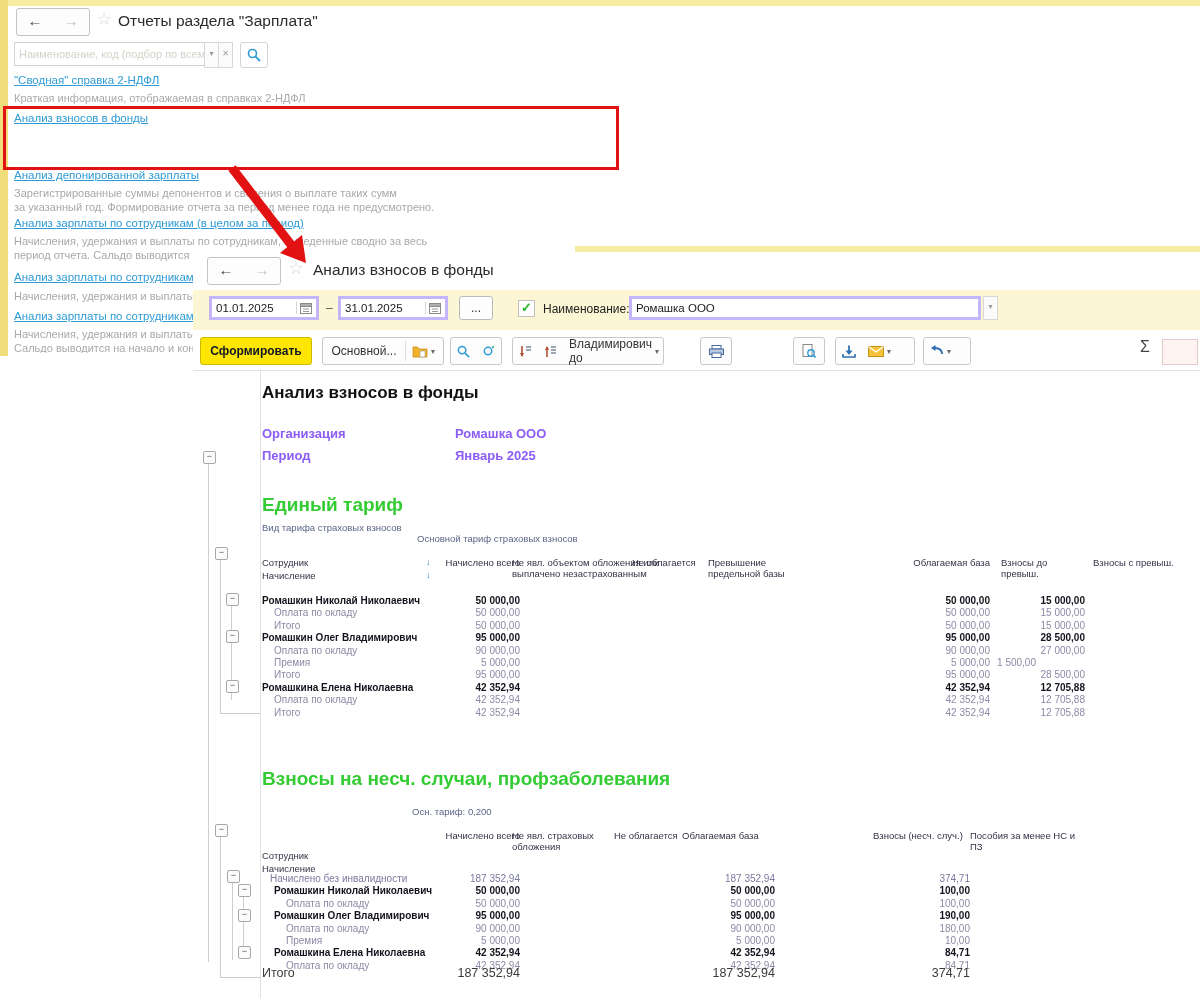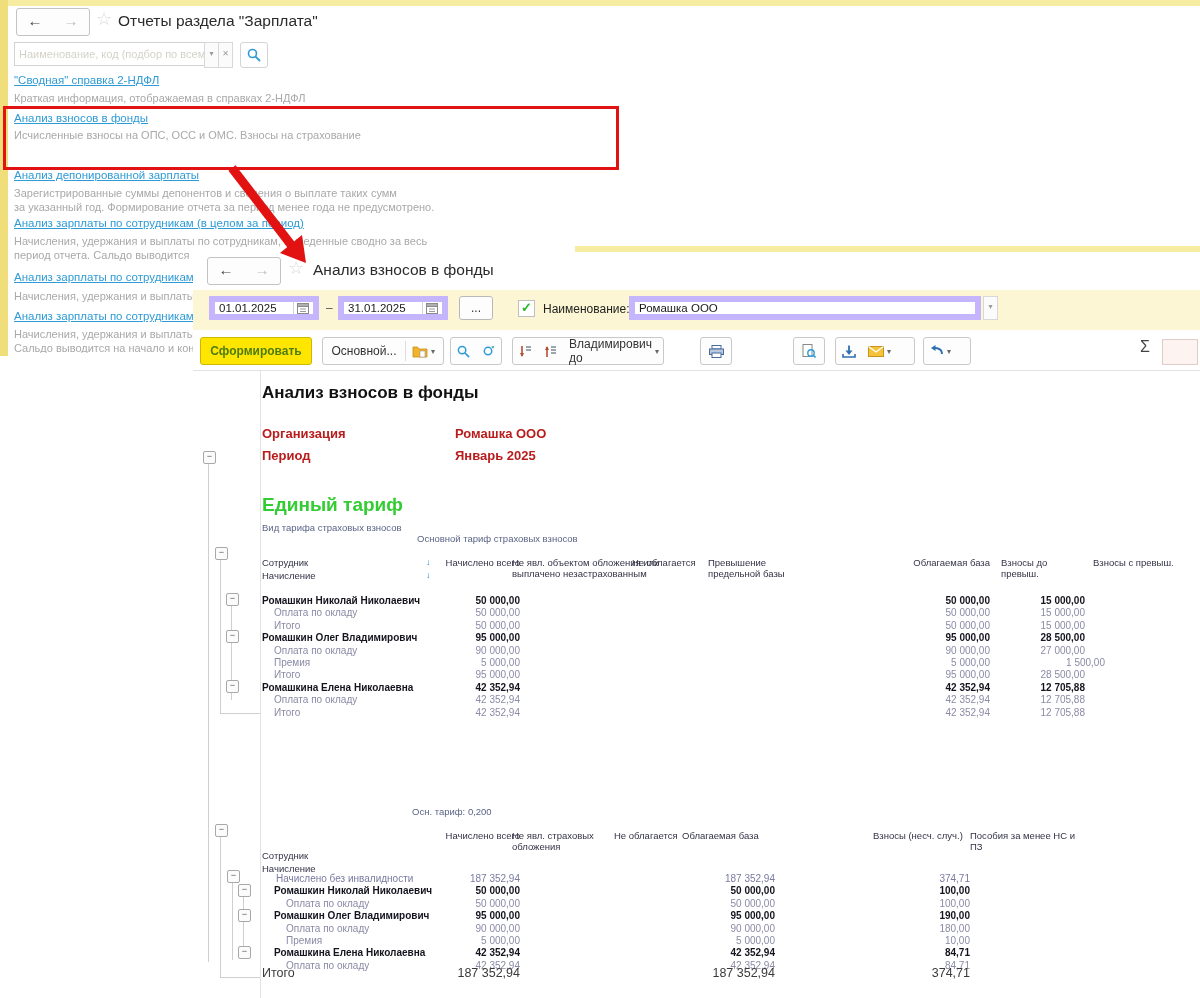--- a/index.html
+++ b/index.html
@@ -26,37 +26,37 @@
   .find-btn{width:26px;height:24px;border:1px solid #d4d4d4;border-radius:3px;background:#fff;
             display:flex;align-items:center;justify-content:center;cursor:pointer;}
   .rlink{font-size:11.5px;color:#2e9bd6;text-decoration:underline;white-space:nowrap;cursor:pointer;}
   .rdesc{font-size:11px;color:#a9a9a9;line-height:14px;white-space:nowrap;}
   
   .red-box{left:3px;top:106px;width:610px;height:58px;border:3px solid #e21212;z-index:40;pointer-events:none;}
   .arrow-svg{left:0;top:0;width:1200px;height:998px;z-index:60;pointer-events:none;}
   
   .fg-win{left:193px;top:252px;width:1007px;height:746px;background:#fff;z-index:10;overflow:hidden;}
   .filterbar{left:0;top:38px;width:1007px;height:40px;background:#fcf6d4;}
-  .field{background:#fff;border:6px solid #c4b5fd;font-size:11.5px;display:flex;align-items:center;
+  .field{background:#fff;border:3px solid #c4b5fd;font-size:11.5px;display:flex;align-items:center;
          padding:0 4px;box-sizing:border-box;color:#1a1a1a;}
   .field .grow{flex:1;}
   .cal-btn{border-left:1px solid #d5d5d5;padding-left:3px;margin-left:3px;display:flex;align-items:center;cursor:pointer;}
   .btn{border:1px solid #b9b9b9;border-radius:3px;background:#fdfdfd;font-size:12px;color:#333;
        display:flex;align-items:center;justify-content:center;cursor:pointer;box-sizing:border-box;}
-  .btn-generate{background:#ffe600;border-color:#cdb800;font-weight:bold;color:#4d7c0f;}
+  .btn-generate{background:#ffe600;border-color:#cdb800;font-weight:bold;color:#0f172a;}
   .tool-grp{border:1px solid #c9c9c9;border-radius:3px;background:#fdfdfd;height:28px;display:flex;
             align-items:center;box-sizing:border-box;}
   .tool-item{padding:0 6px;height:26px;display:flex;align-items:center;cursor:pointer;font-size:12px;color:#333;}
   .tool-sep{width:1px;height:20px;background:#ddd;}
   .dd{font-size:8px;color:#666;margin-left:3px;}
   .hair-h{left:0;top:118px;width:1007px;height:1px;background:#e2e2e2;}
   .hair-v{left:67px;top:119px;width:1px;height:627px;background:#e2e2e2;}
   
   .rep-title{font-size:17px;font-weight:bold;color:#111;}
-  .meta{font-size:13px;font-weight:bold;color:#b91c1c;}
+  .meta{font-size:13px;font-weight:bold;color:#8b5cf6;}
   .green-h{font-size:19px;font-weight:bold;color:#33cc33;white-space:nowrap;}
   .gray-h{font-size:9.5px;color:#5a6486;white-space:nowrap;}
   .thead{font-size:9.5px;color:#333347;line-height:11px;}
   .thead .h{position:absolute;}
   .num-h{text-align:right;}
   .sort-ic{color:#2a7fbf;font-size:9px;}
   .trow{position:absolute;left:0;width:938px;height:12px;font-size:10px;white-space:nowrap;cursor:default;}
   .trow .cname{position:absolute;top:0;}
   .trow .cnum{position:absolute;top:0;text-align:right;}
   .st-emp,.st-emp1{font-weight:bold;color:#14141e;}
@@ -93,21 +93,20 @@
       <svg width="14" height="14" viewBox="0 0 14 14">
         <circle cx="5.5" cy="5.5" r="4" fill="none" stroke="#2e9bd6" stroke-width="1.6"></circle>
         <line x1="8.6" y1="8.6" x2="13" y2="13" stroke="#2e9bd6" stroke-width="1.8"></line>
       </svg>
     </div>
 
     <a class="abs rlink" style="left:14px;top:74px">"Сводная" справка 2-НДФЛ</a>
     <div class="abs rdesc" style="left:14px;top:91px">Краткая информация, отображаемая в справках 2-НДФЛ</div>
 
     <a class="abs rlink" style="left:14px;top:112px">Анализ взносов в фонды</a>
-    <div class="abs rdesc" style="left:14px;top:128px">Исчисленные взносы на ОПС, ОСС и ОМС. Взносы на страхование</div>
 
     <a class="abs rlink" style="left:14px;top:169px">Анализ депонированной зарплаты</a>
     <div class="abs rdesc" style="left:14px;top:186px">Зарегистрированные суммы депонентов и сведения о выплате таких сумм</div>
     <div class="abs rdesc" style="left:14px;top:200px">за указанный год. Формирование отчета за период менее года не предусмотрено.</div>
 
     <a class="abs rlink" style="left:14px;top:217px">Анализ зарплаты по сотрудникам (в целом за период)</a>
     <div class="abs rdesc" style="left:14px;top:234px">Начисления, удержания и выплаты по сотрудникам, выведенные сводно за весь</div>
     <div class="abs rdesc" style="left:14px;top:248px">период отчета. Сальдо выводится на начало и конец периода.</div>
 
     <a class="abs rlink" style="left:14px;top:271px">Анализ зарплаты по сотрудникам (по месяцам)</a>
@@ -311,21 +310,21 @@
         <div class="trow st-sub" style="top: 50px;">
           <span class="cname" style="left: 12px;">Оплата по окладу</span>
           <span class="cnum" style="left: 150px; width: 108px;">90 000,00</span>
           <span class="cnum" style="left: 620px; width: 108px;">90 000,00</span>
           <span class="cnum" style="left: 715px; width: 108px;">27 000,00</span>
         </div>
         <div class="trow st-sub" style="top: 62px;">
           <span class="cname" style="left: 12px;">Премия</span>
           <span class="cnum" style="left: 150px; width: 108px;">5 000,00</span>
           <span class="cnum" style="left: 620px; width: 108px;">5 000,00</span>
-          <span class="cnum" style="left: 715px; width: 128px;">1 500,00</span>
+          <span class="cnum" style="left: 690px; width: 84px;">1 500,00</span>
         </div>
         <div class="trow st-sub" style="top: 74px;">
           <span class="cname" style="left: 12px;">Итого</span>
           <span class="cnum" style="left: 150px; width: 108px;">95 000,00</span>
           <span class="cnum" style="left: 620px; width: 108px;">95 000,00</span>
           <span class="cnum" style="left: 715px; width: 108px;">28 500,00</span>
         </div>
         <div class="trow st-emp" style="top: 87px;">
           <span class="cname" style="left: 0px;">Ромашкина Елена Николаевна</span>
           <span class="cnum" style="left: 150px; width: 108px;">42 352,94</span>
@@ -339,35 +338,36 @@
           <span class="cnum" style="left: 715px; width: 108px;">12 705,88</span>
         </div>
         <div class="trow st-sub" style="top: 112px;">
           <span class="cname" style="left: 12px;">Итого</span>
           <span class="cnum" style="left: 150px; width: 108px;">42 352,94</span>
           <span class="cnum" style="left: 620px; width: 108px;">42 352,94</span>
           <span class="cnum" style="left: 715px; width: 108px;">12 705,88</span>
         </div>
       </div>
 
+    <div class="abs green-h" style="left:69px;top:516px">Взносы на несч. случаи, профзаболевания</div>
     <div class="abs gray-h" style="left:219px;top:554px">Осн. тариф: 0,200</div>
 
     <div class="abs thead" style="left:69px;top:578px;width:931px;height:44px">
       <span class="h num-h" style="left:150px;top:0;width:108px">Начислено всего</span>
       <span class="h" style="left:250px;top:0;width:118px">Не явл. страховых обложения</span>
       <span class="h" style="left:352px;top:0">Не облагается</span>
       <span class="h" style="left:420px;top:0;white-space:nowrap">Облагаемая база</span>
       <span class="h" style="left:611px;top:0;width:92px">Взносы (несч. случ.)</span>
       <span class="h" style="left:708px;top:0;width:112px">Пособия за менее НС и ПЗ</span>
       <span class="h" style="left:0;top:20px">Сотрудник</span>
       <span class="h" style="left:0;top:33px">Начисление</span>
     </div>
     <div class="abs" style="left:69px;top:621px;width:938px;height:100px" id="t2-rows">
         <div class="trow st-group" style="top: 0px;">
-          <span class="cname" style="left: 14px;">Начислено без инвалидности</span>
+          <span class="cname" style="left: 8px;">Начислено без инвалидности</span>
           <span class="cnum" style="left: 150px; width: 108px;">187 352,94</span>
           <span class="cnum" style="left: 405px; width: 108px;">187 352,94</span>
           <span class="cnum" style="left: 600px; width: 108px;">374,71</span>
         </div>
         <div class="trow st-emp1" style="top: 12px;">
           <span class="cname" style="left: 12px;">Ромашкин Николай Николаевич</span>
           <span class="cnum" style="left: 150px; width: 108px;">50 000,00</span>
           <span class="cnum" style="left: 405px; width: 108px;">50 000,00</span>
           <span class="cnum" style="left: 600px; width: 108px;">100,00</span>
         </div>

